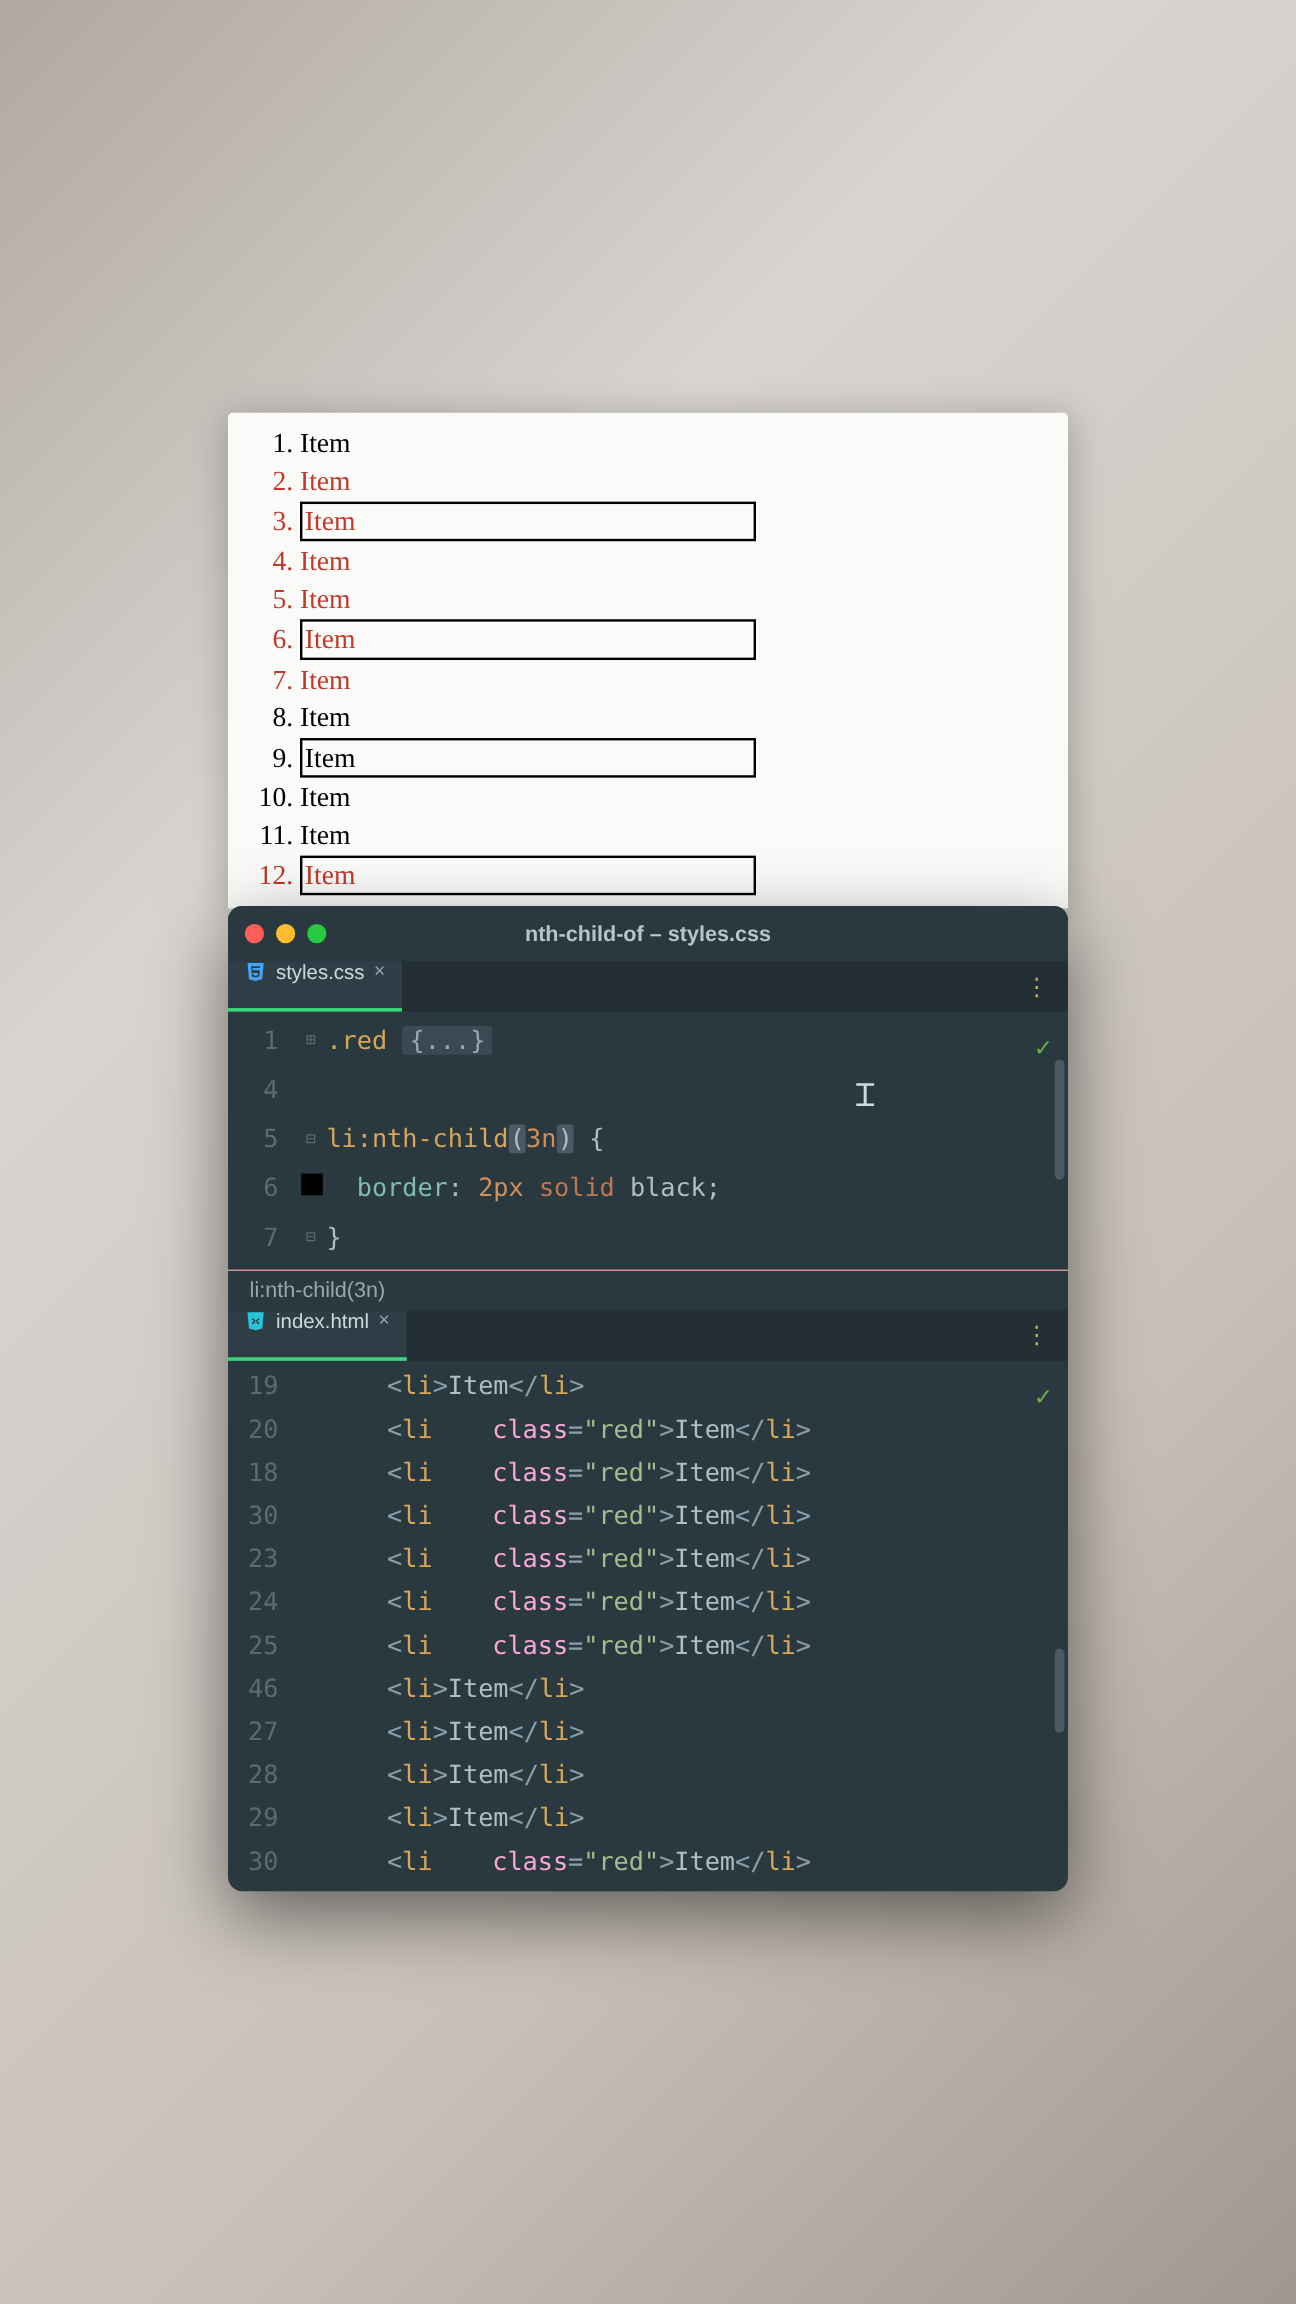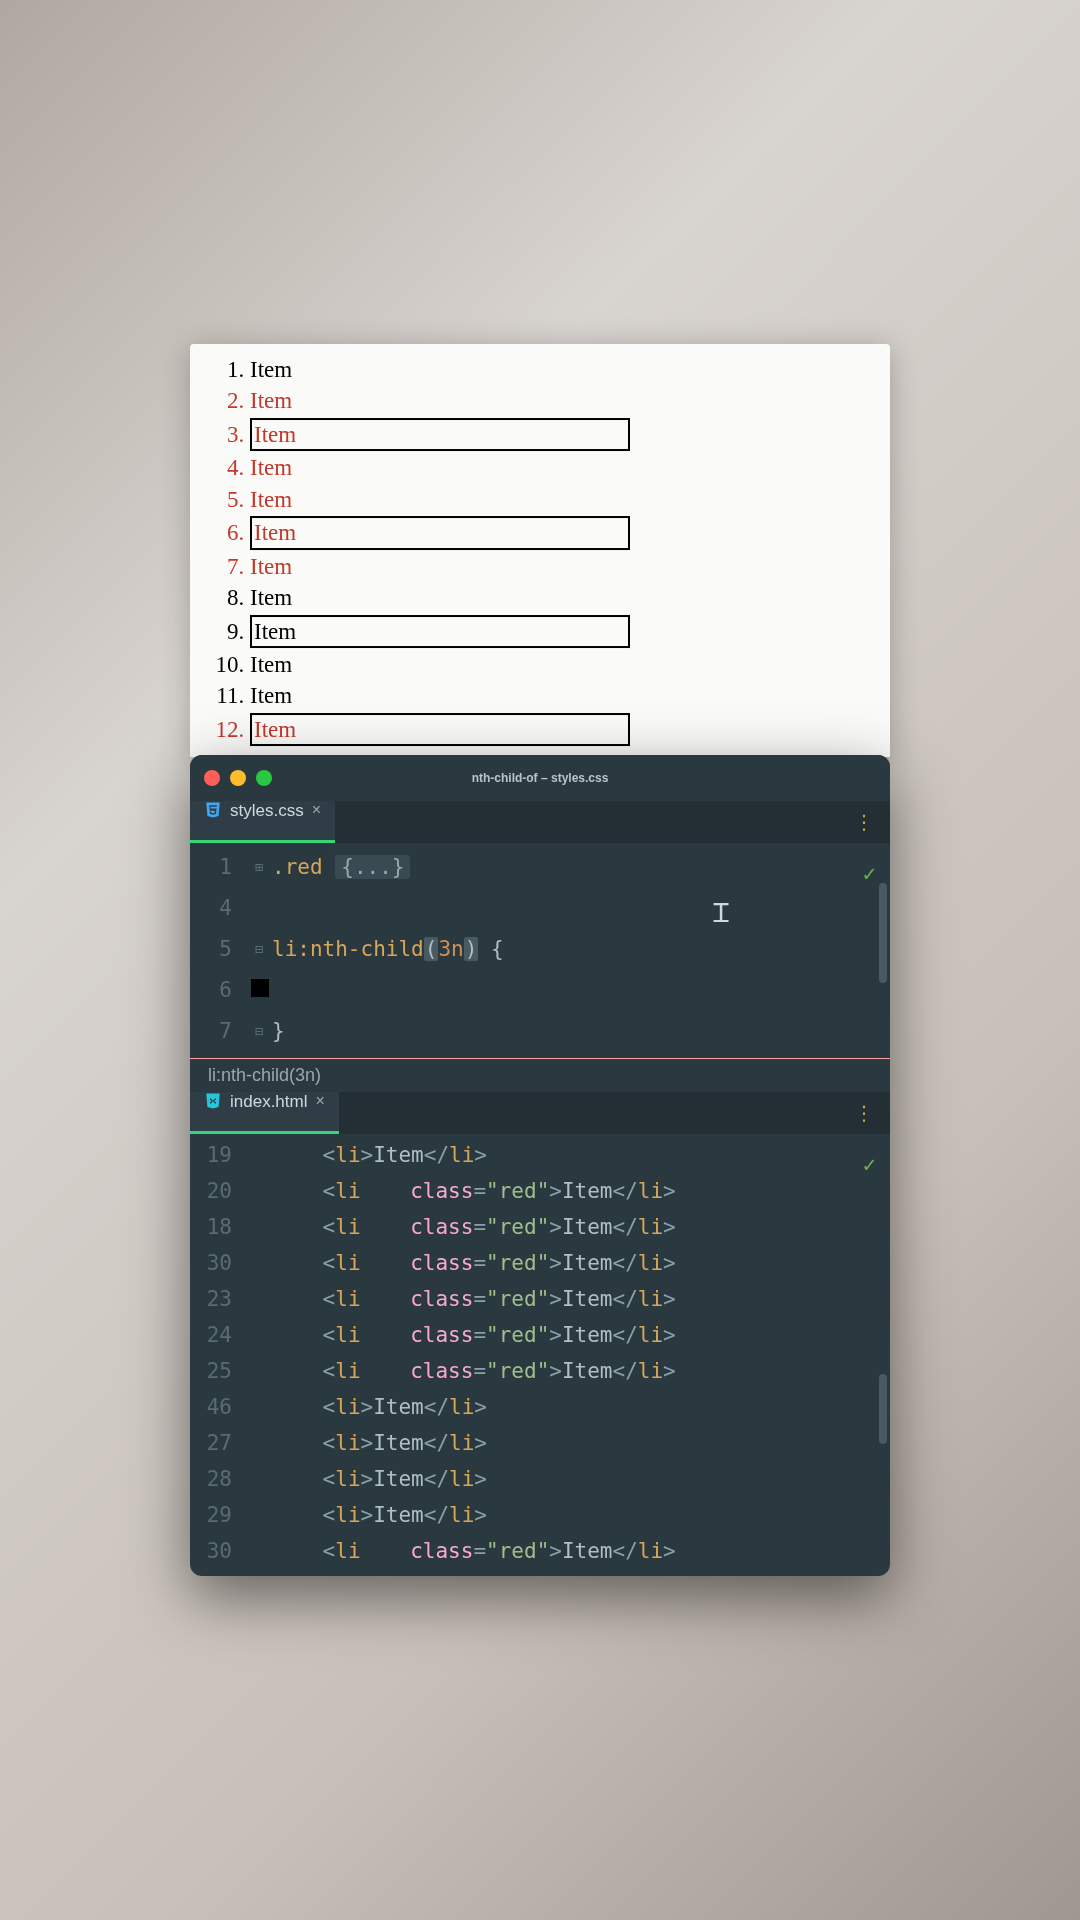--- a/index.html
+++ b/index.html
@@ -69,21 +69,21 @@
   }
   .dot.r { background: #ff5f57; }
   .dot.y { background: #febc2e; }
   .dot.g { background: #28c840; }
   .wintitle {
     position: absolute;
     left: 0; right: 0;
     text-align: center;
     color: #b8c4c8;
     font-weight: 600;
-    font-size: 12px;
+    font-size: 18px;
     pointer-events: none;
   }
 
   .tabbar {
     display: flex;
     align-items: center;
     background: #232f35;
     height: 42px;
     position: relative;
   }
@@ -252,20 +252,21 @@
         <div class="content"></div>
       </div>
       <div class="row">
         <div class="gutter">5</div>
         <div class="fold">⊟</div>
         <div class="content"><span class="sel">li</span><span class="sel">:nth-child</span><span class="punc hl-paren">(</span><span class="num">3n</span><span class="punc hl-paren">)</span> <span class="punc">{</span></div>
       </div>
       <div class="row">
         <div class="gutter">6</div>
         <div class="fold"><span class="swatch"></span></div>
+        <div class="content">  <span class="prop">border</span><span class="punc">:</span> <span class="num">2px</span> <span class="kw">solid</span> <span class="colr">black</span><span class="punc">;</span></div>
       </div>
       <div class="row">
         <div class="gutter">7</div>
         <div class="fold">⊟</div>
         <div class="content"><span class="punc">}</span></div>
       </div>
       <div class="scrollbar" style="top:40px"></div>
     </div>
 
     <div class="breadcrumb">li:nth-child(3n)</div>

